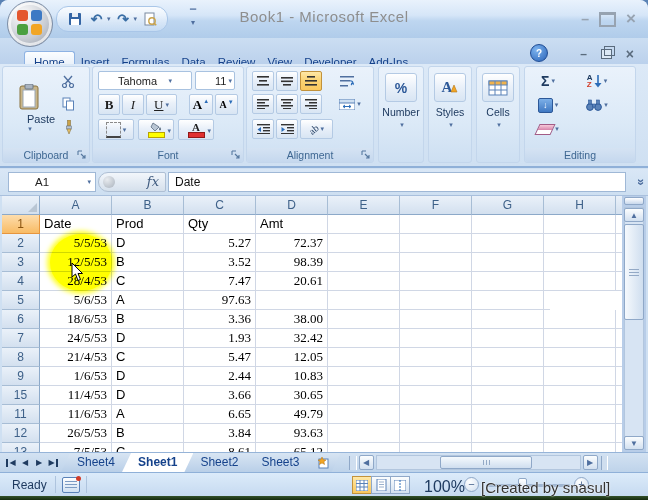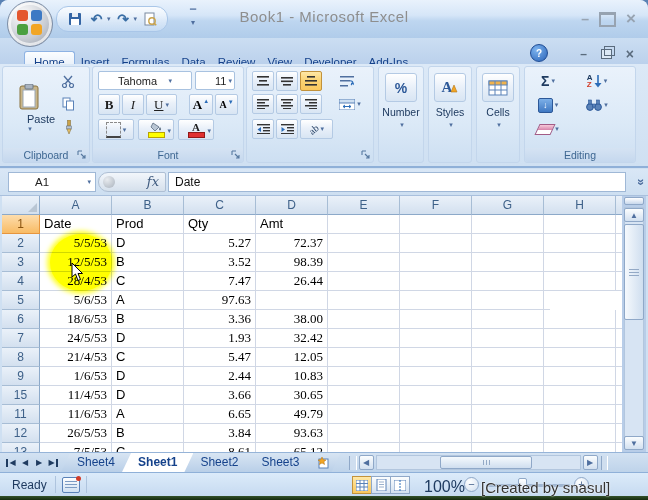--- a/index.html
+++ b/index.html
@@ -333,20 +333,21 @@
             <rect x="6" y="3" width="7" height="1.4" fill="#333"></rect>
             <rect x="6" y="6" width="7" height="1.4" fill="#333"></rect>
             <rect x="0" y="9" width="13" height="1.4" fill="#333"></rect>
             <polygon points="0.5,3 0.5,8 4,5.5" fill="#2b6cb8"></polygon>
           </svg>
         </div>
       <div class="btn" style="left:53px;top:52px;width:33px;height:20px;">
           <span style="display:inline-block;transform:rotate(-40deg);font-size:10px;color:#1f3b60;" class="serif">ab</span>
           <span class="dd">▾</span>
         </div>
+      <div class="grplabel">Alignment</div>
       <span class="launcher">
           <svg width="10" height="10" viewBox="0 0 10 10">
             <path d="M1,1 h4 M1,1 v4 M4,4 l4,4 M8,5 v3 h-3" fill="none" stroke="#56789f" stroke-width="1.1"></path>
           </svg>
         </span>
     </div>
 
     <div class="grp" style="left:378px;width:46px;">
       <div class="bigbtn" style="top:6px;">
         <span class="iconbox">
@@ -488,21 +489,21 @@
         <div class="gc cell"></div>
         <div class="gc cell"></div>
         <div class="gc cell"></div>
         <div class="gc cf"></div>
       </div>
       <div class="grow">
         <div class="gc rh">4</div>
         <div class="gc cell ar">28/4/53</div>
         <div class="gc cell">C</div>
         <div class="gc cell ar">7.47</div>
-        <div class="gc cell ar">26.44</div>
+        <div class="gc cell ar">20.61</div>
         <div class="gc cell"></div>
         <div class="gc cell"></div>
         <div class="gc cell"></div>
         <div class="gc cell"></div>
         <div class="gc cf"></div>
       </div>
       <div class="grow">
         <div class="gc rh">5</div>
         <div class="gc cell ar">5/6/53</div>
         <div class="gc cell">A</div>

